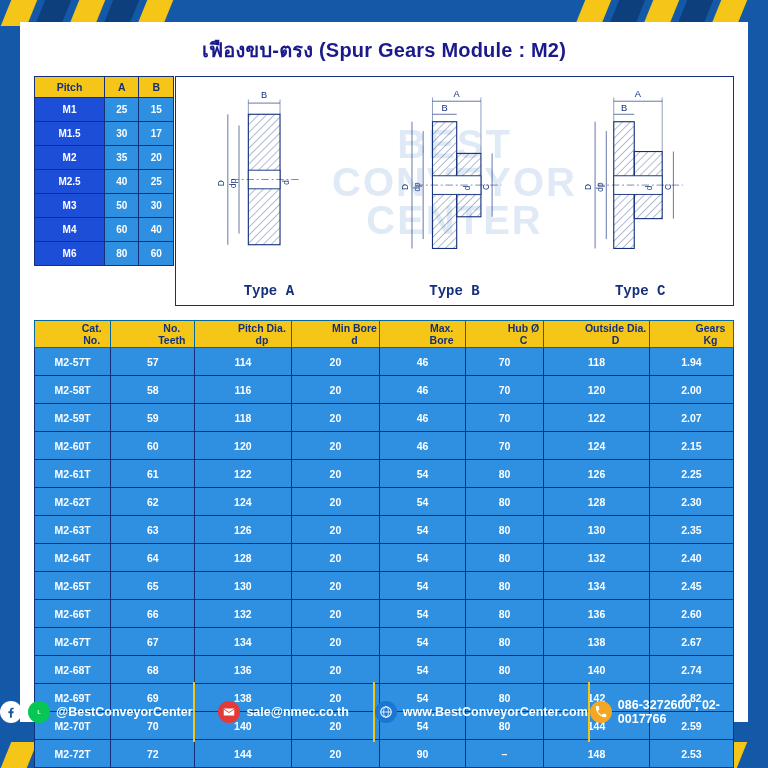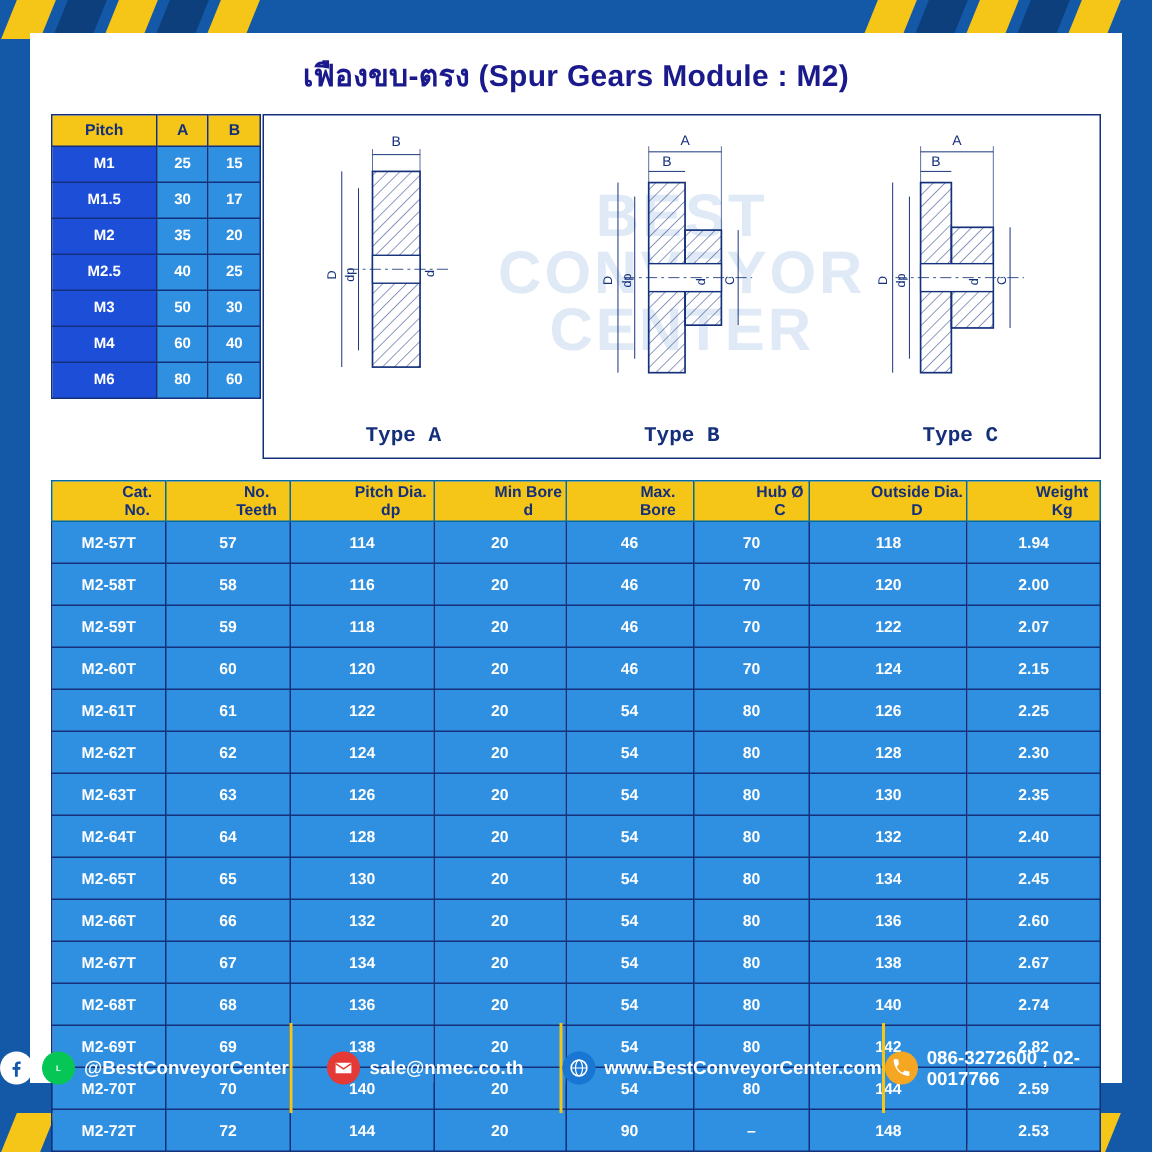--- a/index.html
+++ b/index.html
@@ -276,21 +276,21 @@
     <table class="spec">
       <thead>
         <tr>
           <th>Cat. No.</th>
           <th>No. Teeth</th>
           <th>Pitch Dia. dp</th>
           <th>Min Bore d</th>
           <th>Max. Bore</th>
           <th>Hub Ø C</th>
           <th>Outside Dia. D</th>
-          <th>Weight Kg</th>
+          <th>Gears Kg</th>
         </tr>
       </thead>
       <tbody>
         <tr>
             <td>M2-57T</td>
             <td>57</td>
             <td>114</td>
             <td>20</td>
             <td>46</td>
             <td>70</td>

